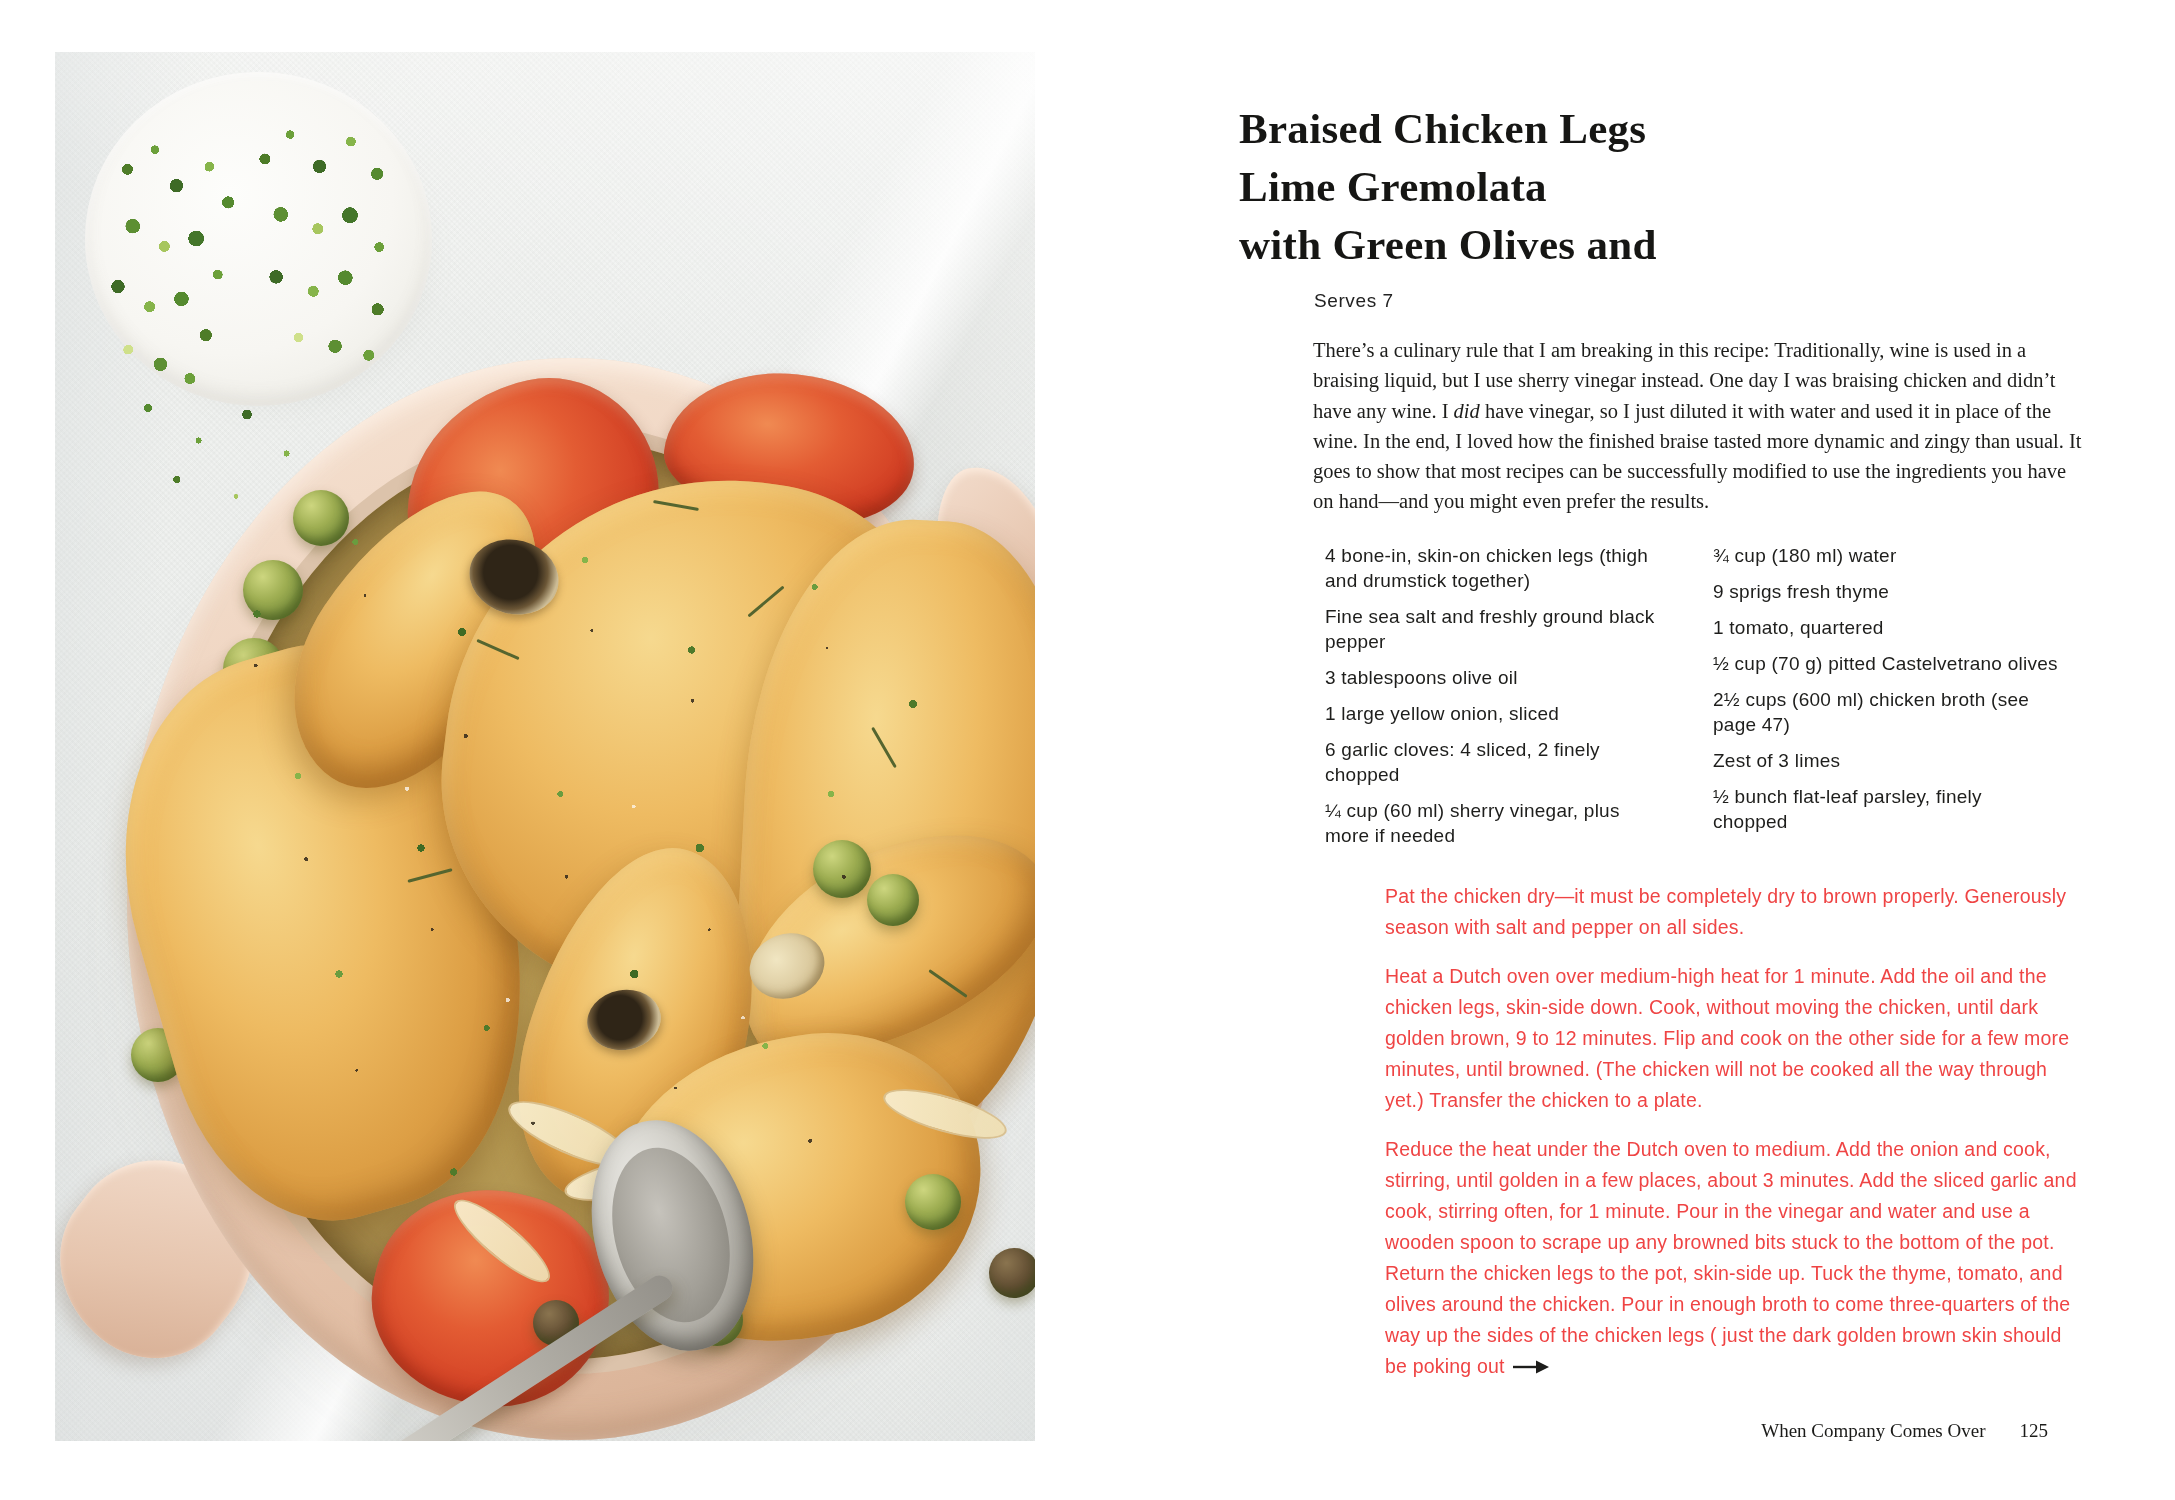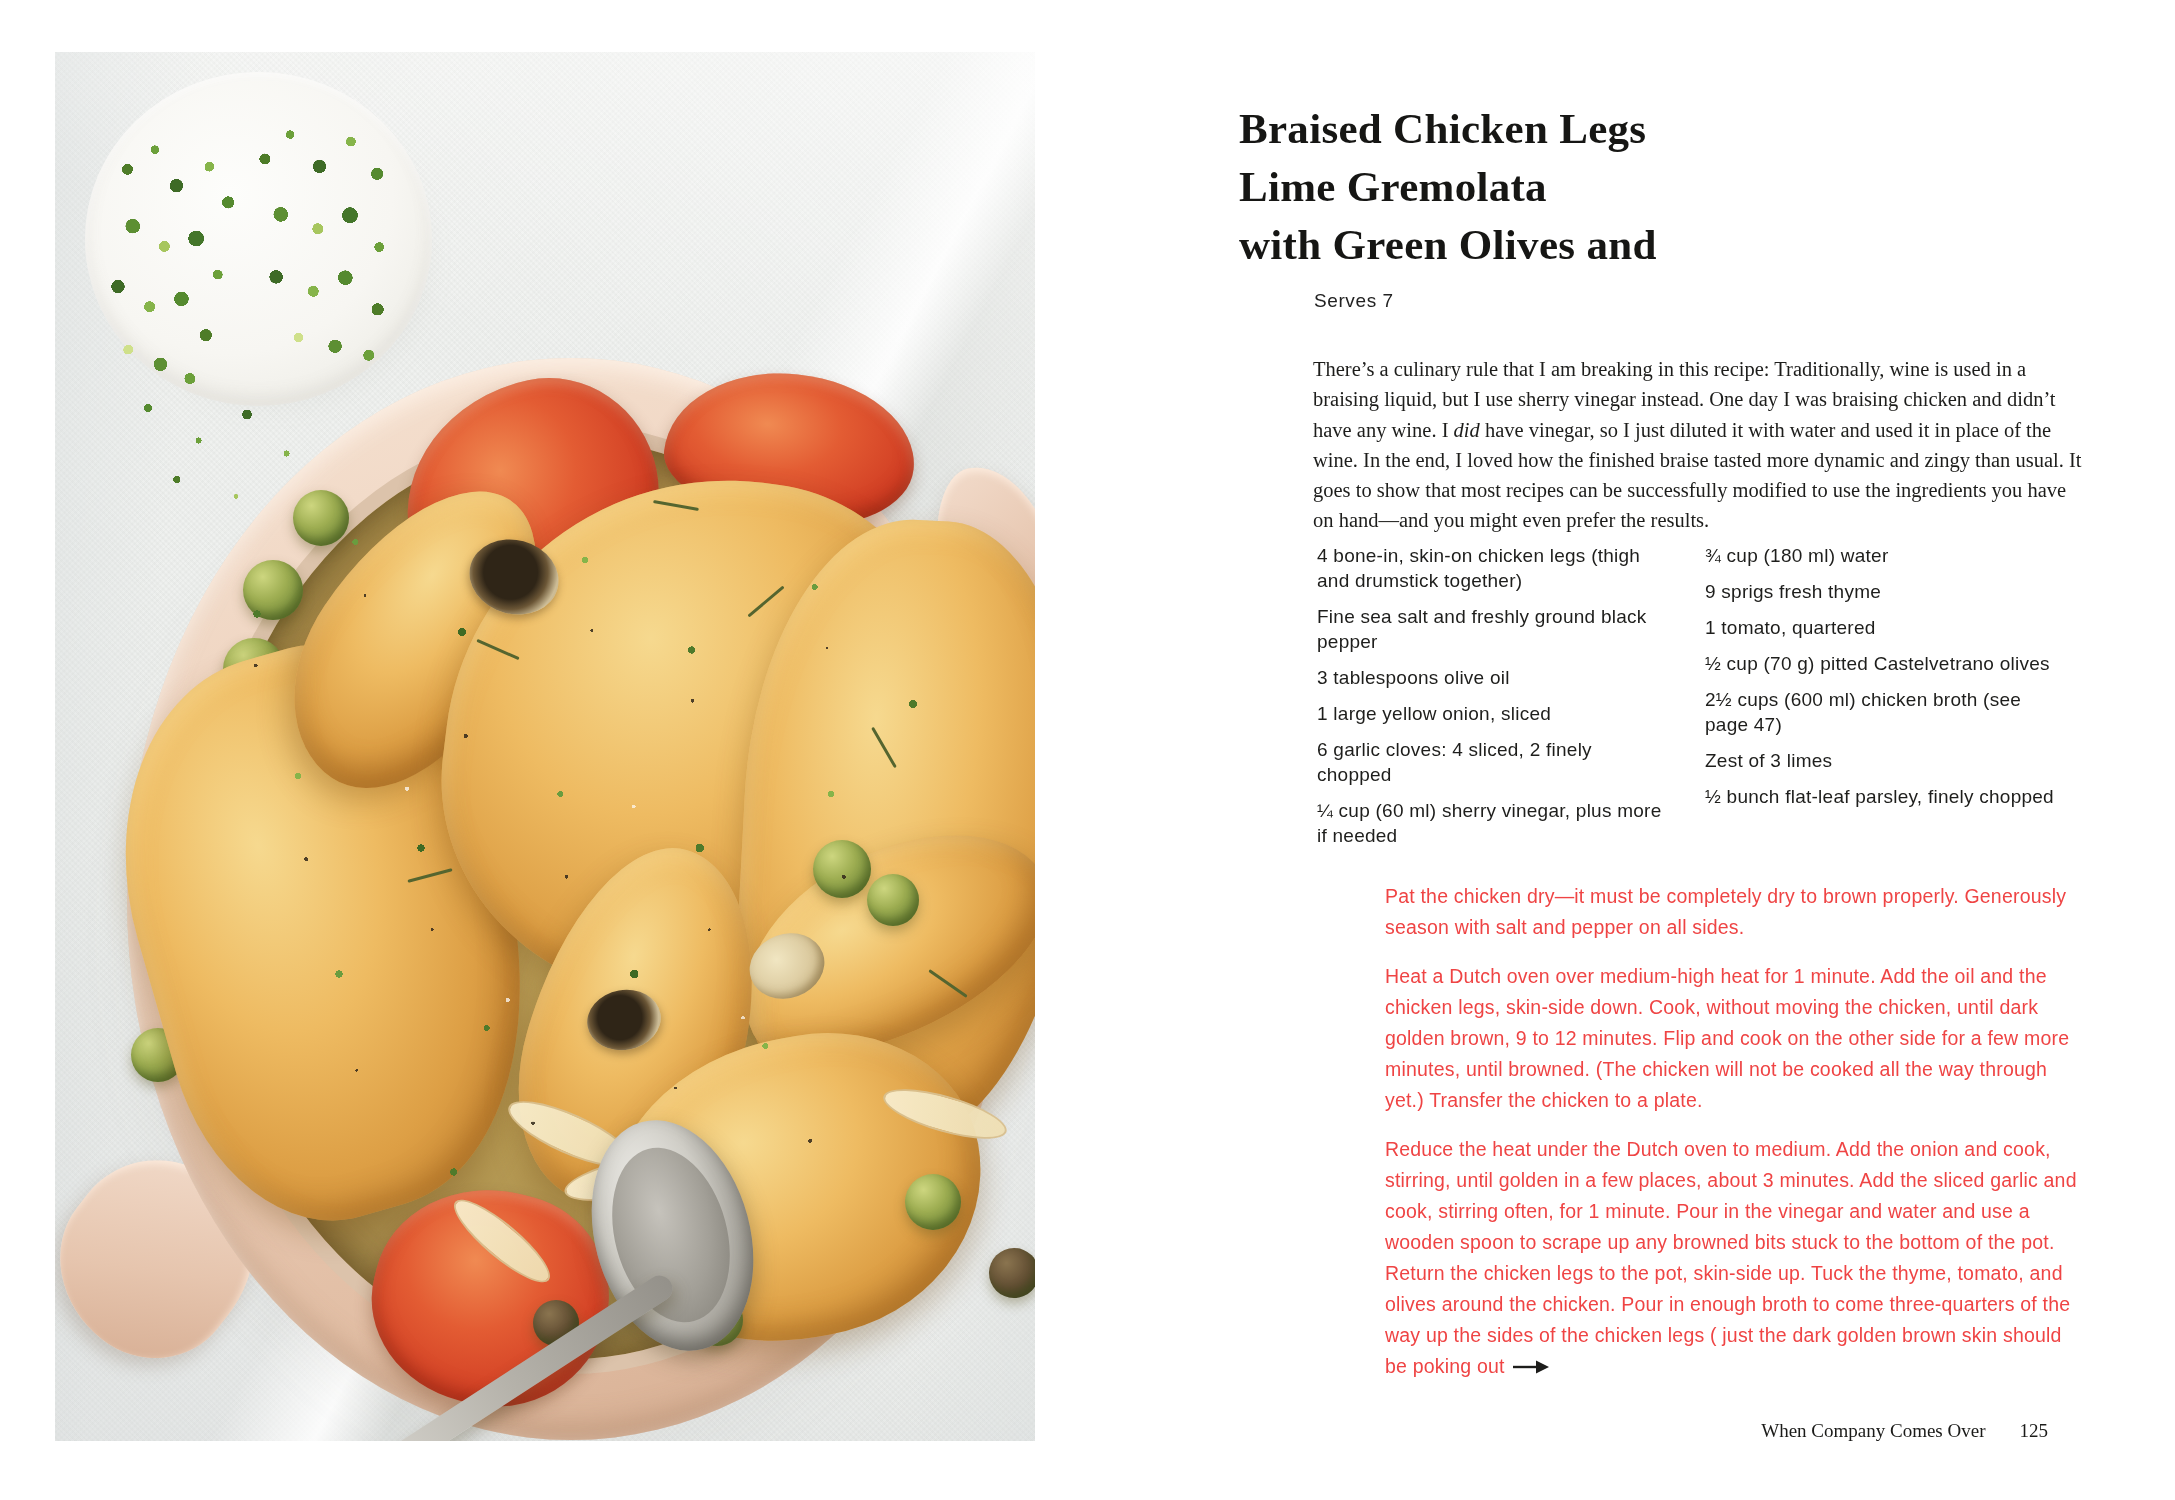--- a/index.html
+++ b/index.html
@@ -145,27 +145,27 @@
       background:radial-gradient(ellipse at 45% 35%, #c6c3bc 0%, #a29f97 55%, #7c7971 100%);}
   .spoon-handle{left:266px;top:1320px;width:380px;height:26px;transform:rotate(-33deg);border-radius:13px;
       background:linear-gradient(90deg,#dcdad4,#b5b2aa 50%,#94918a);box-shadow:0 8px 16px rgba(80,70,40,.3);}
   
   .recipe{position:absolute;inset:0;}
   .title{position:absolute;left:1239px;top:100px;margin:0;
       font-family:"Liberation Serif",serif;font-weight:600;font-size:43px;line-height:58px;
       letter-spacing:.3px;color:#161614;}
   .title span{display:block;}
   .serves{position:absolute;left:1314px;top:290px;margin:0;font-size:19px;letter-spacing:.6px;color:#222;}
-  .intro{position:absolute;left:1313px;top:354px;width:775px;margin:0;
+  .intro{position:absolute;left:1313px;top:335px;width:775px;margin:0;
       font-family:"Liberation Serif",serif;font-size:20.5px;line-height:30.3px;color:#1d1d1b;}
   .intro em{font-style:italic;}
   .col{position:absolute;top:543px;}
   .col-left{left:1313px;width:352px;}
   .col-right{left:1701px;width:360px;}
-  .ing{margin:0 0 11px 4px;font-size:19px;line-height:25px;letter-spacing:.25px;color:#1e1e1c;}
+  .ing{margin:0 0 11px 12px;font-size:19px;line-height:25px;letter-spacing:.25px;color:#1e1e1c;}
   .steps{position:absolute;left:1385px;top:881px;width:702px;}
   .step{margin:0 0 18px 0;font-size:19.5px;line-height:31px;letter-spacing:.2px;color:#ef4444;}
   .arrow{display:inline-block;margin-left:8px;vertical-align:-1px;}
   .footer{position:absolute;left:1313px;top:1420px;width:735px;text-align:right;
       font-family:"Liberation Serif",serif;font-size:19px;color:#1b1b19;}
   .pagenum{margin-left:34px;}
 </style>
 </head>
 <body>
 

